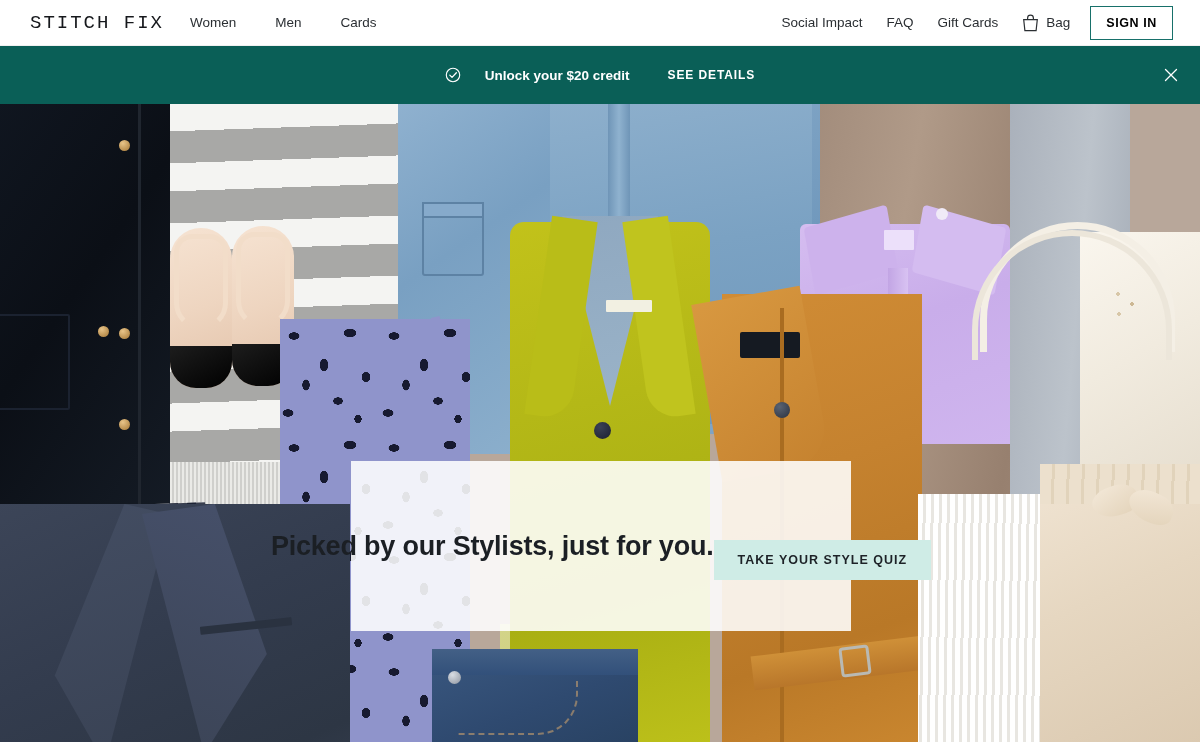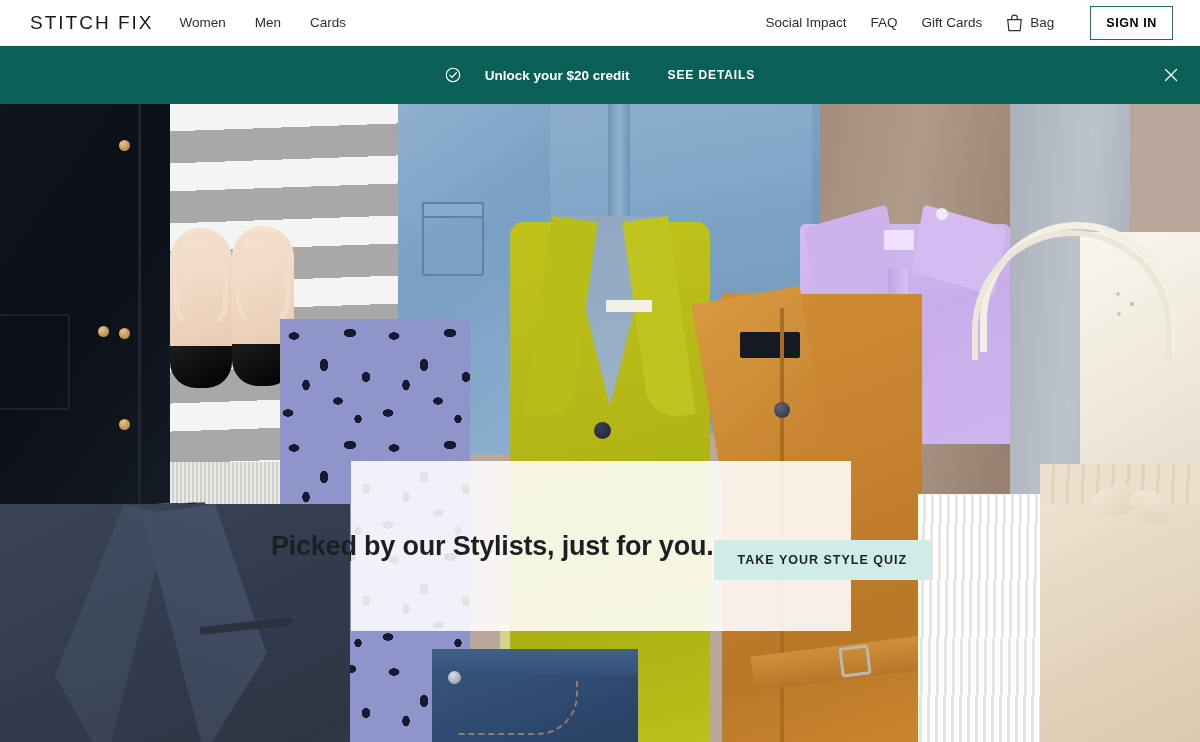--- a/index.html
+++ b/index.html
@@ -16,30 +16,30 @@
   .header {
     position: absolute; top: 0; left: 0;
     width: 1200px; height: 46px;
     background: #ffffff;
     display: flex; align-items: center;
     border-bottom: 1px solid #f0f0f0;
     z-index: 40;
   }
   .logo {
     margin-left: 30px;
-    font-family: Liberation Sans, sans-serif;
+    font-family: Liberation Mono, monospace;
     font-size: 19px; letter-spacing: 2.0px;
     color: #16181c; white-space: nowrap;
   }
-  .nav-left { display: flex; align-items: center; margin-left: 26px; gap: 29px; }
+  .nav-left { display: flex; align-items: center; margin-left: 26px; gap: 39px; }
   .nav-left a, .nav-right a {
     font-size: 13.5px; color: #2b2f33; text-decoration: none; white-space: nowrap;
   }
   .spacer { flex: 1; }
-  .nav-right { display: flex; align-items: center; gap: 24px; margin-right: 16px; }
+  .nav-right { display: flex; align-items: center; gap: 24px; margin-right: 0; }
   .bag-link { display: flex; align-items: center; gap: 7px; }
   .bag-icon { display: block; width: 17px; height: 18px; }
   .signin-btn {
     margin-left: 20px; margin-right: 27px;
     border: 1.6px solid #17706a;
     color: #000000; background: transparent;
     font-size: 12.5px; letter-spacing: 0.6px; font-weight: 600;
     padding: 9px 15px; cursor: pointer; white-space: nowrap;
     font-family: "Liberation Sans", sans-serif;
   }

